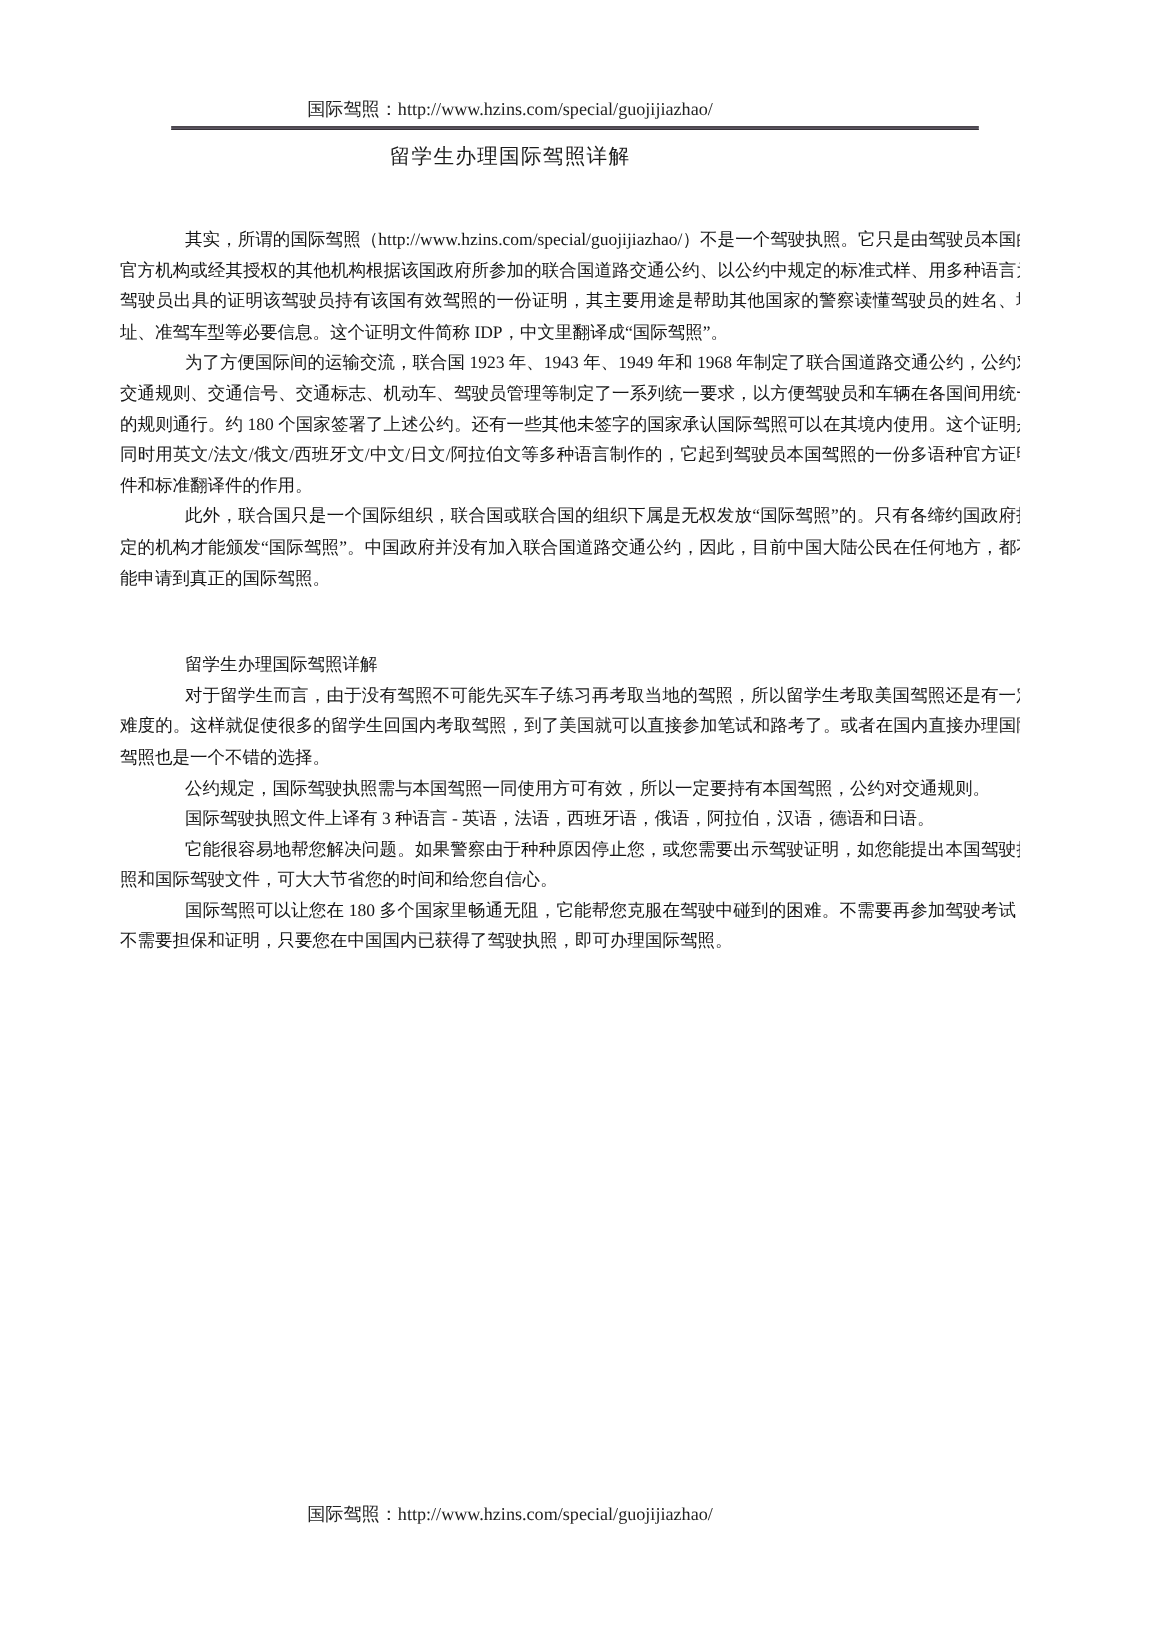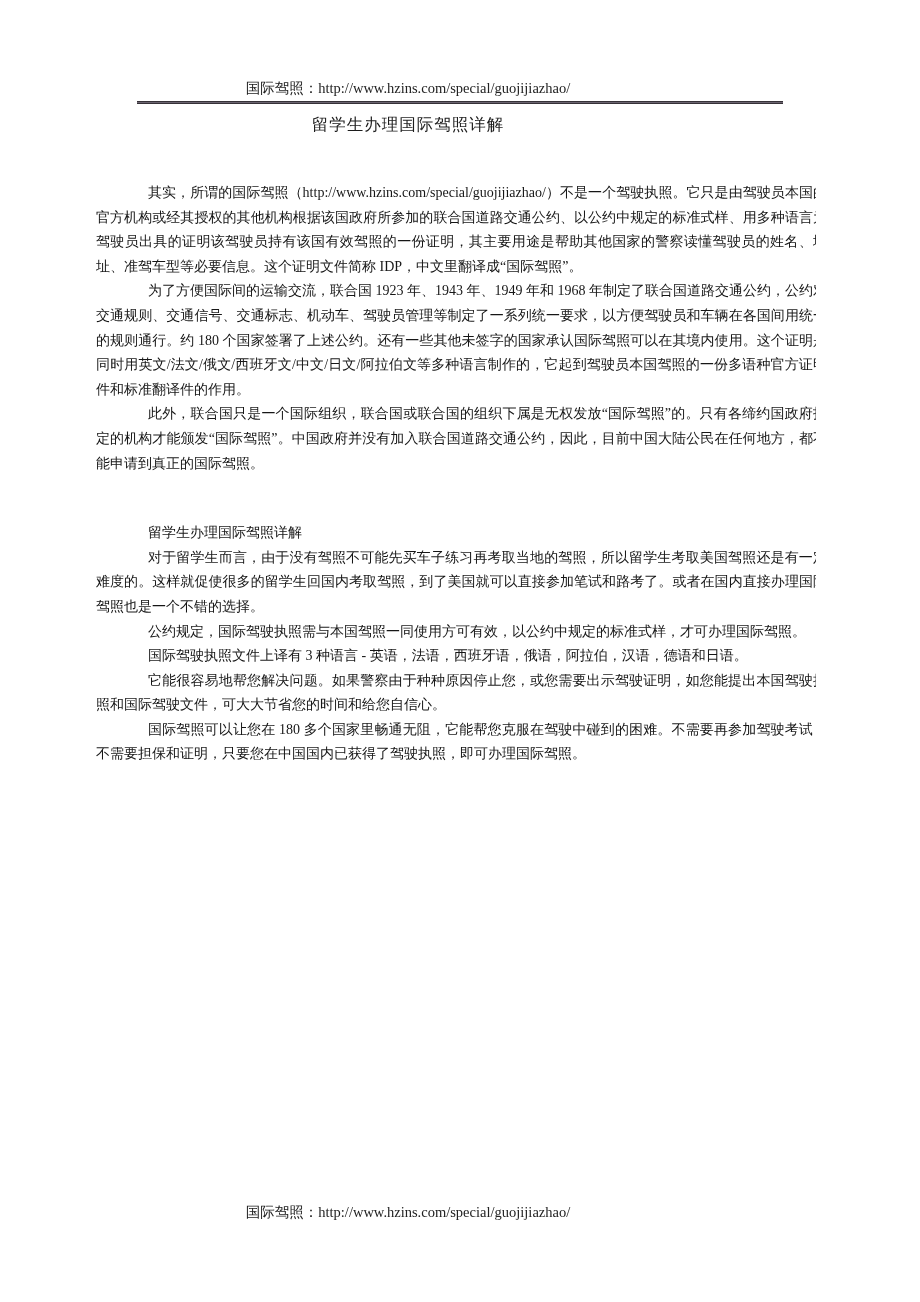--- a/index.html
+++ b/index.html
@@ -89,21 +89,21 @@
   <div class="doc-title">留学生办理国际驾照详解</div>
 
   <div class="doc-body">
     <p>其实，所谓的国际驾照（http://www.hzins.com/special/guojijiazhao/）不是一个驾驶执照。它只是由驾驶员本国的官方机构或经其授权的其他机构根据该国政府所参加的联合国道路交通公约、以公约中规定的标准式样、用多种语言为驾驶员出具的证明该驾驶员持有该国有效驾照的一份证明，其主要用途是帮助其他国家的警察读懂驾驶员的姓名、地址、准驾车型等必要信息。这个证明文件简称 IDP，中文里翻译成“国际驾照”。</p>
     <p>为了方便国际间的运输交流，联合国 1923 年、1943 年、1949 年和 1968 年制定了联合国道路交通公约，公约对交通规则、交通信号、交通标志、机动车、驾驶员管理等制定了一系列统一要求，以方便驾驶员和车辆在各国间用统一的规则通行。约 180 个国家签署了上述公约。还有一些其他未签字的国家承认国际驾照可以在其境内使用。这个证明是同时用英文/法文/俄文/西班牙文/中文/日文/阿拉伯文等多种语言制作的，它起到驾驶员本国驾照的一份多语种官方证明件和标准翻译件的作用。</p>
     <p>此外，联合国只是一个国际组织，联合国或联合国的组织下属是无权发放“国际驾照”的。只有各缔约国政府指定的机构才能颁发“国际驾照”。中国政府并没有加入联合国道路交通公约，因此，目前中国大陆公民在任何地方，都不能申请到真正的国际驾照。</p>
 
     <p class="section-heading">留学生办理国际驾照详解</p>
 
     <p>对于留学生而言，由于没有驾照不可能先买车子练习再考取当地的驾照，所以留学生考取美国驾照还是有一定难度的。这样就促使很多的留学生回国内考取驾照，到了美国就可以直接参加笔试和路考了。或者在国内直接办理国际驾照也是一个不错的选择。</p>
-    <p>公约规定，国际驾驶执照需与本国驾照一同使用方可有效，以公约中规定的标准式样，才可办理国际驾照。</p>
+    <p>公约规定，国际驾驶执照需与本国驾照一同使用方可有效，所以一定要持有本国驾照，公约对交通规则。</p>
     <p>国际驾驶执照文件上译有 3 种语言 - 英语，法语，西班牙语，俄语，阿拉伯，汉语，德语和日语。</p>
     <p>它能很容易地帮您解决问题。如果警察由于种种原因停止您，或您需要出示驾驶证明，如您能提出本国驾驶执照和国际驾驶文件，可大大节省您的时间和给您自信心。</p>
     <p>国际驾照可以让您在 180 多个国家里畅通无阻，它能帮您克服在驾驶中碰到的困难。不需要再参加驾驶考试，不需要担保和证明，只要您在中国国内已获得了驾驶执照，即可办理国际驾照。</p>
   </div>
 
   <div class="footer-text">国际驾照：http://www.hzins.com/special/guojijiazhao/</div>
 
 </div>
 
 </body></html>

